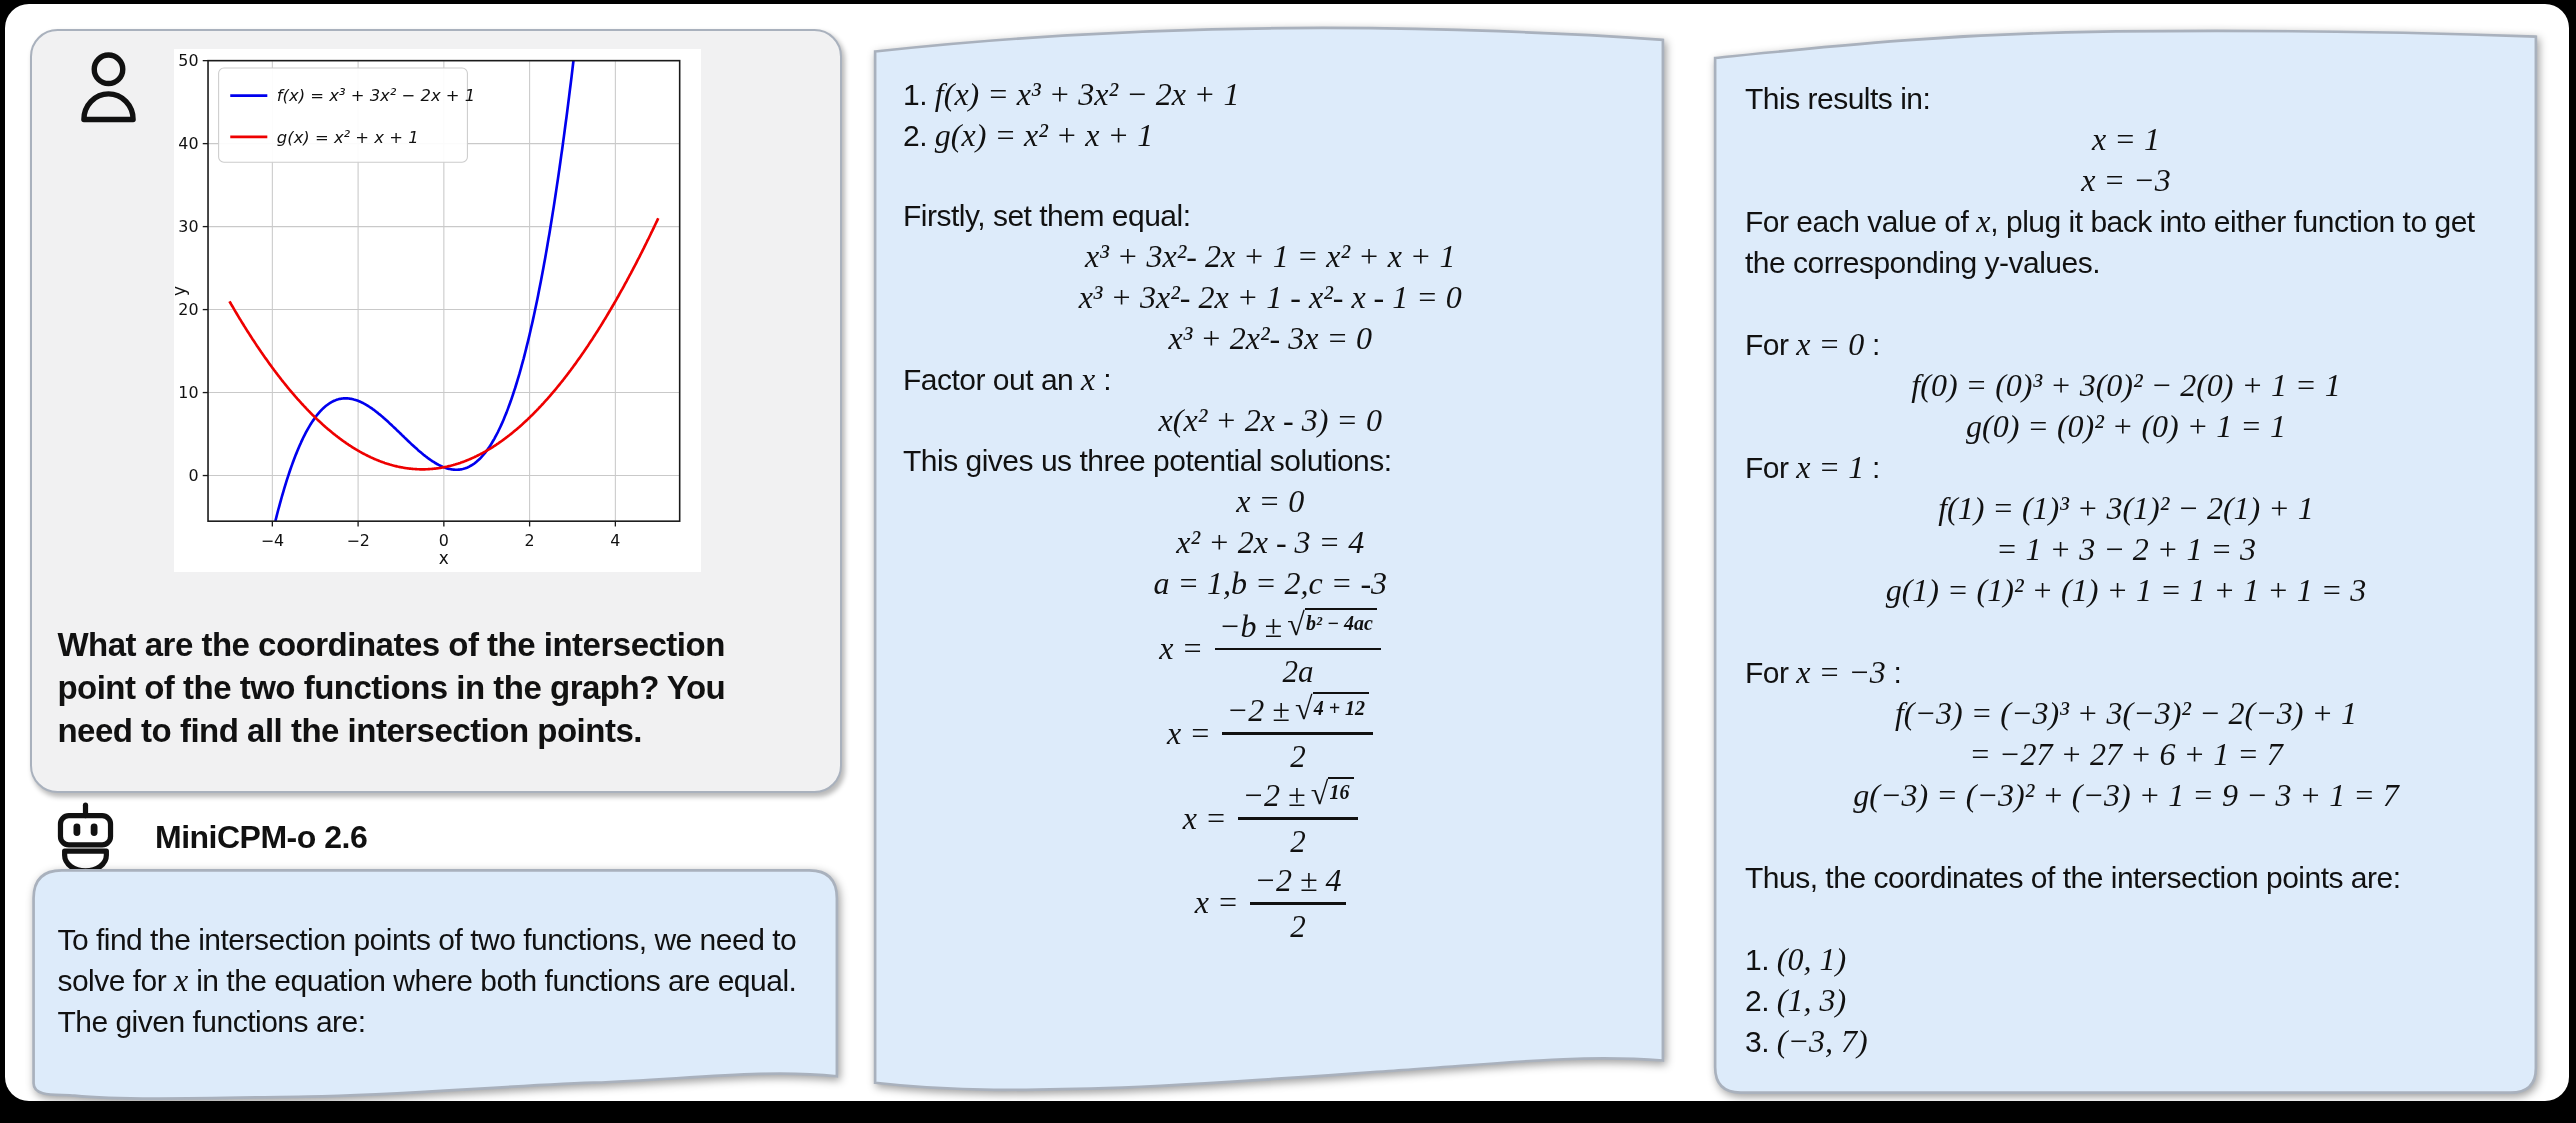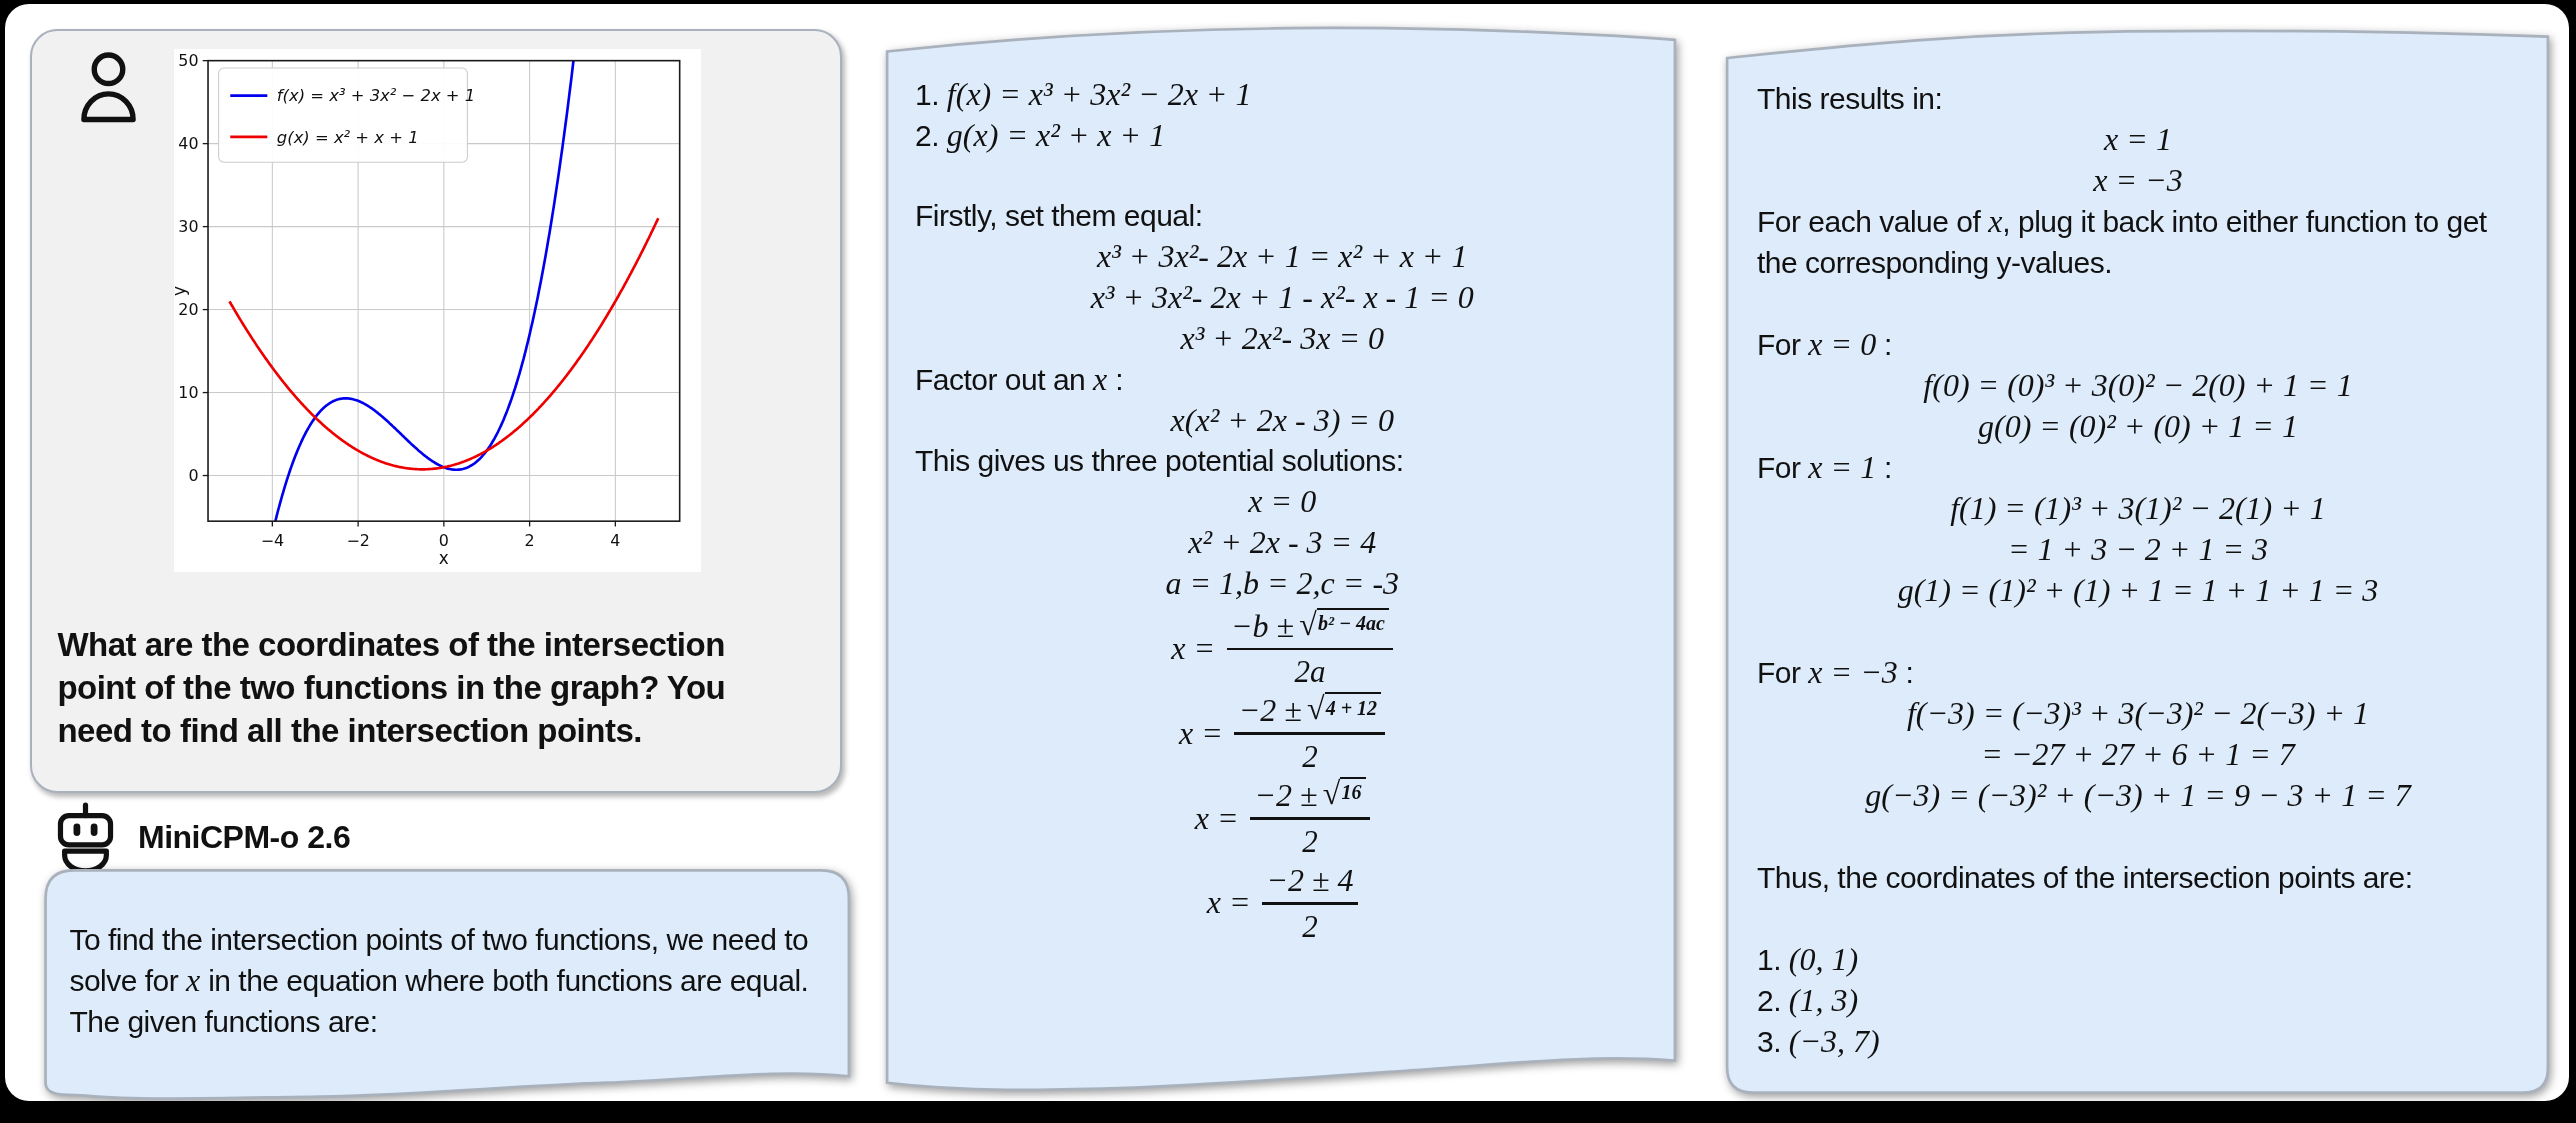--- a/index.html
+++ b/index.html
@@ -13,26 +13,26 @@
   .user-panel{position:absolute;left:30px;top:29px;width:808px;height:760px;
     background:#f1f1f2;border:2.6px solid #a9b1bd;border-radius:27.5px;
     box-shadow:2.6px 3.2px 5.3px rgba(0,0,0,.28);}
   .person-icon{position:absolute;left:47px;top:19px;width:59px;height:75px;}
   .graph-box{position:absolute;left:142px;top:17.5px;width:527px;height:523px;background:#fff;}
   .graph-box svg{display:block;width:527px;height:523px;}
   .question{position:absolute;left:25.4px;top:592px;width:745px;
     font-size:33px;font-weight:700;line-height:43px;letter-spacing:-0.5px;}
 
   
-  .model-row{position:absolute;left:49px;top:800px;height:74px;display:flex;align-items:center;gap:16px;}
+  .model-row{position:absolute;left:49px;top:800px;height:74px;display:flex;align-items:center;gap:33px;}
   .robot-icon{width:73px;height:73px;}
   .model-name{font-size:32px;font-weight:700;letter-spacing:-0.5px;}
 
   
-  .wavy{position:absolute;margin-left:12px;}
+  .wavy{position:absolute;}
   .wavy > svg.shape{position:absolute;inset:0;width:100%;height:100%;
     filter:drop-shadow(2.6px 3.7px 4.2px rgba(0,0,0,.38));}
   .panel-content{position:absolute;inset:0;overflow:hidden;}
   .bubble1{left:32px;top:866px;width:807px;height:236px;}
   .bubble1 .panel-content{padding:53px 26.5px 0 25.4px;}
   .middle{left:873px;top:25.4px;width:792px;height:1070px;}
   .middle .panel-content{padding:49px 27.5px 0 30px;}
   .rightp{left:1713px;top:25.4px;width:825px;height:1074px;}
   .rightp .panel-content{padding:53px 31px 0 32px;}
 

